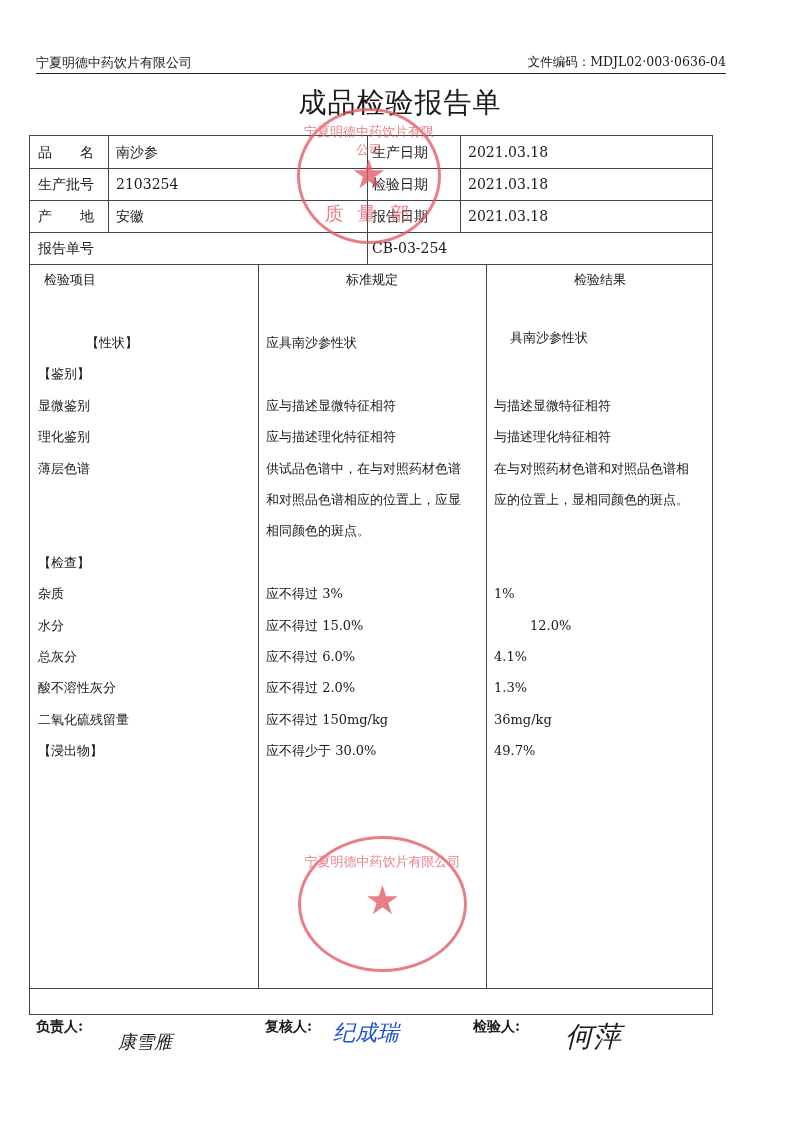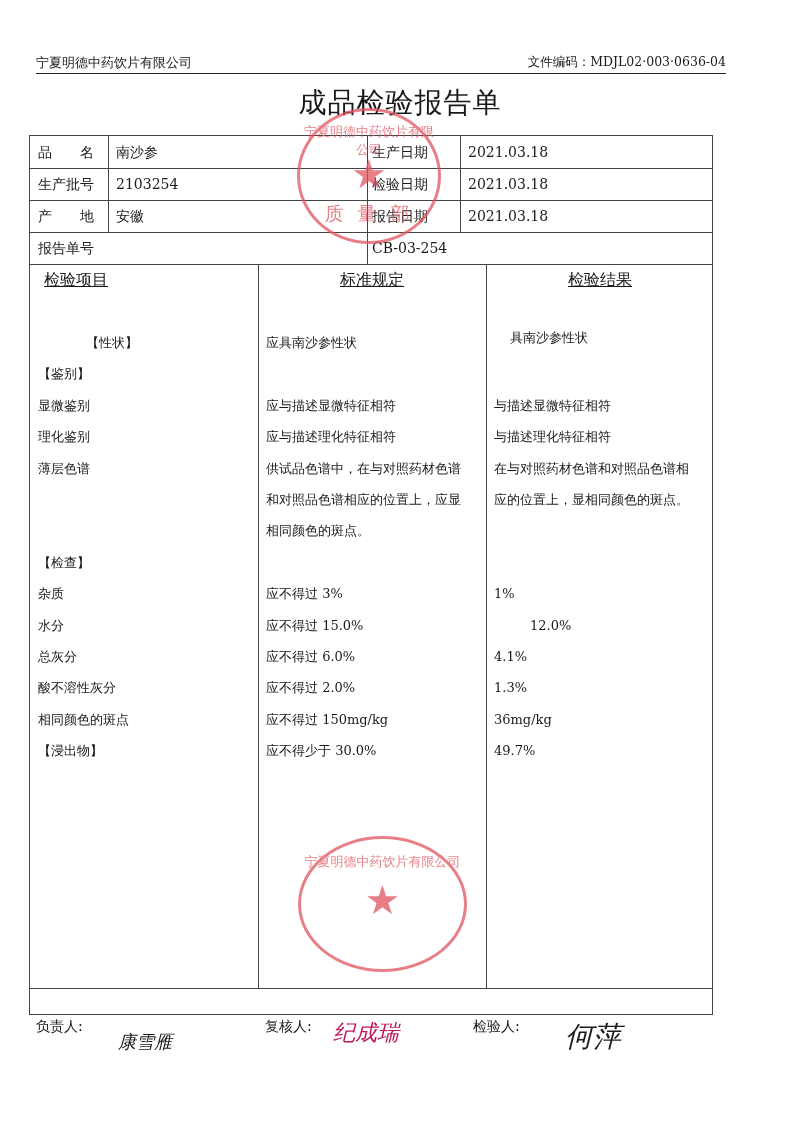--- a/index.html
+++ b/index.html
@@ -8,23 +8,23 @@
   .abs { position: absolute; }
   .hdr-left { left: 36px; top: 54px; font-size: 13px; }
   .hdr-right { right: 74px; top: 54px; font-size: 12.5px; }
   .hdr-line { left: 36px; right: 74px; top: 73px; height: 0; border-top: 1.5px solid #222; }
   .title { left: 0; width: 800px; top: 84px; text-align: center; font-size: 28px; letter-spacing: 1px;
            font-family: "DejaVu Sans", "Liberation Sans", sans-serif; }
   .table { left: 29px; top: 135px; width: 684px; height: 880px; border: 1.2px solid #444; box-sizing: border-box; }
   .hline { position: absolute; height: 0; border-top: 1px solid #444; }
   .vline { position: absolute; width: 0; border-left: 1px solid #444; }
   .cell { position: absolute; font-size: 14px; line-height: 32px; white-space: nowrap; }
-  .hd { text-decoration: underline; font-size: 16px; }
+  .hd { font-size: 13px; }
   .row-text { position: absolute; font-size: 13px; line-height: 31.4px; white-space: nowrap; }
-  .sig-label { font-size: 14px; }
+  .sig-label { font-size: 14px; font-weight: bold; }
   .sig { font-family: "DejaVu Sans", sans-serif; font-style: italic; }
   .stamp { position: absolute; border: 3px solid #e05560; border-radius: 50%; color: #e05560; opacity: .75; }
   .stamp .ring-text { position: absolute; width: 100%; text-align: center; font-size: 13px; }
   .stamp .star { position: absolute; width: 100%; text-align: center; }
   .stamp .bottom-text { position: absolute; width: 100%; text-align: center; font-size: 19px; letter-spacing: 4px; }
 </style>
 </head>
 <body>
 
 <div class="abs hdr-left">宁夏明德中药饮片有限公司</div>
@@ -96,34 +96,34 @@
       <div class="row-text" style="left: 464px; top: 442.2px;">1%</div>
       <div class="row-text" style="left: 8px; top: 473.6px;">水分</div>
       <div class="row-text" style="left: 236px; top: 473.6px;">应不得过 15.0%</div>
       <div class="row-text" style="left: 464px; top: 473.6px; margin-left: 36px;">12.0%</div>
       <div class="row-text" style="left: 8px; top: 505px;">总灰分</div>
       <div class="row-text" style="left: 236px; top: 505px;">应不得过 6.0%</div>
       <div class="row-text" style="left: 464px; top: 505px;">4.1%</div>
       <div class="row-text" style="left: 8px; top: 536.4px;">酸不溶性灰分</div>
       <div class="row-text" style="left: 236px; top: 536.4px;">应不得过 2.0%</div>
       <div class="row-text" style="left: 464px; top: 536.4px;">1.3%</div>
-      <div class="row-text" style="left: 8px; top: 567.8px;">相同颜色的斑点</div>
+      <div class="row-text" style="left: 8px; top: 567.8px;">二氧化硫残留量</div>
       <div class="row-text" style="left: 236px; top: 567.8px;">应不得过 150mg/kg</div>
       <div class="row-text" style="left: 464px; top: 567.8px;">36mg/kg</div>
       <div class="row-text" style="left: 8px; top: 599.2px;">【浸出物】</div>
       <div class="row-text" style="left: 236px; top: 599.2px;">应不得少于 30.0%</div>
       <div class="row-text" style="left: 464px; top: 599.2px;">49.7%</div>
     </div>
 
 </div>
 
 <div class="abs sig-label" style="left:36px;top:1018px">负责人:</div>
 <div class="abs sig" style="left:118px;top:1030px;font-size:18px">康雪雁</div>
 <div class="abs sig-label" style="left:265px;top:1018px">复核人:</div>
-<div class="abs sig" style="left:333px;top:1018px;font-size:22px;color:#be185d">纪成瑞</div>
+<div class="abs sig" style="left:333px;top:1018px;font-size:22px;color:#1d4ed8">纪成瑞</div>
 <div class="abs sig-label" style="left:473px;top:1018px">检验人:</div>
 <div class="abs sig" style="left:565px;top:1018px;font-size:28px">何萍</div>
 
 <div class="stamp" style="left:297px;top:108px;width:138px;height:130px">
   <div class="ring-text" style="top:12px">宁夏明德中药饮片有限公司</div>
   <div class="star" style="top:40px;font-size:40px">★</div>
   <div class="bottom-text" style="top:90px">质 量 部</div>
 </div>
 <div class="stamp" style="left:298px;top:836px;width:163px;height:130px">
   <div class="ring-text" style="top:14px">宁夏明德中药饮片有限公司</div>

